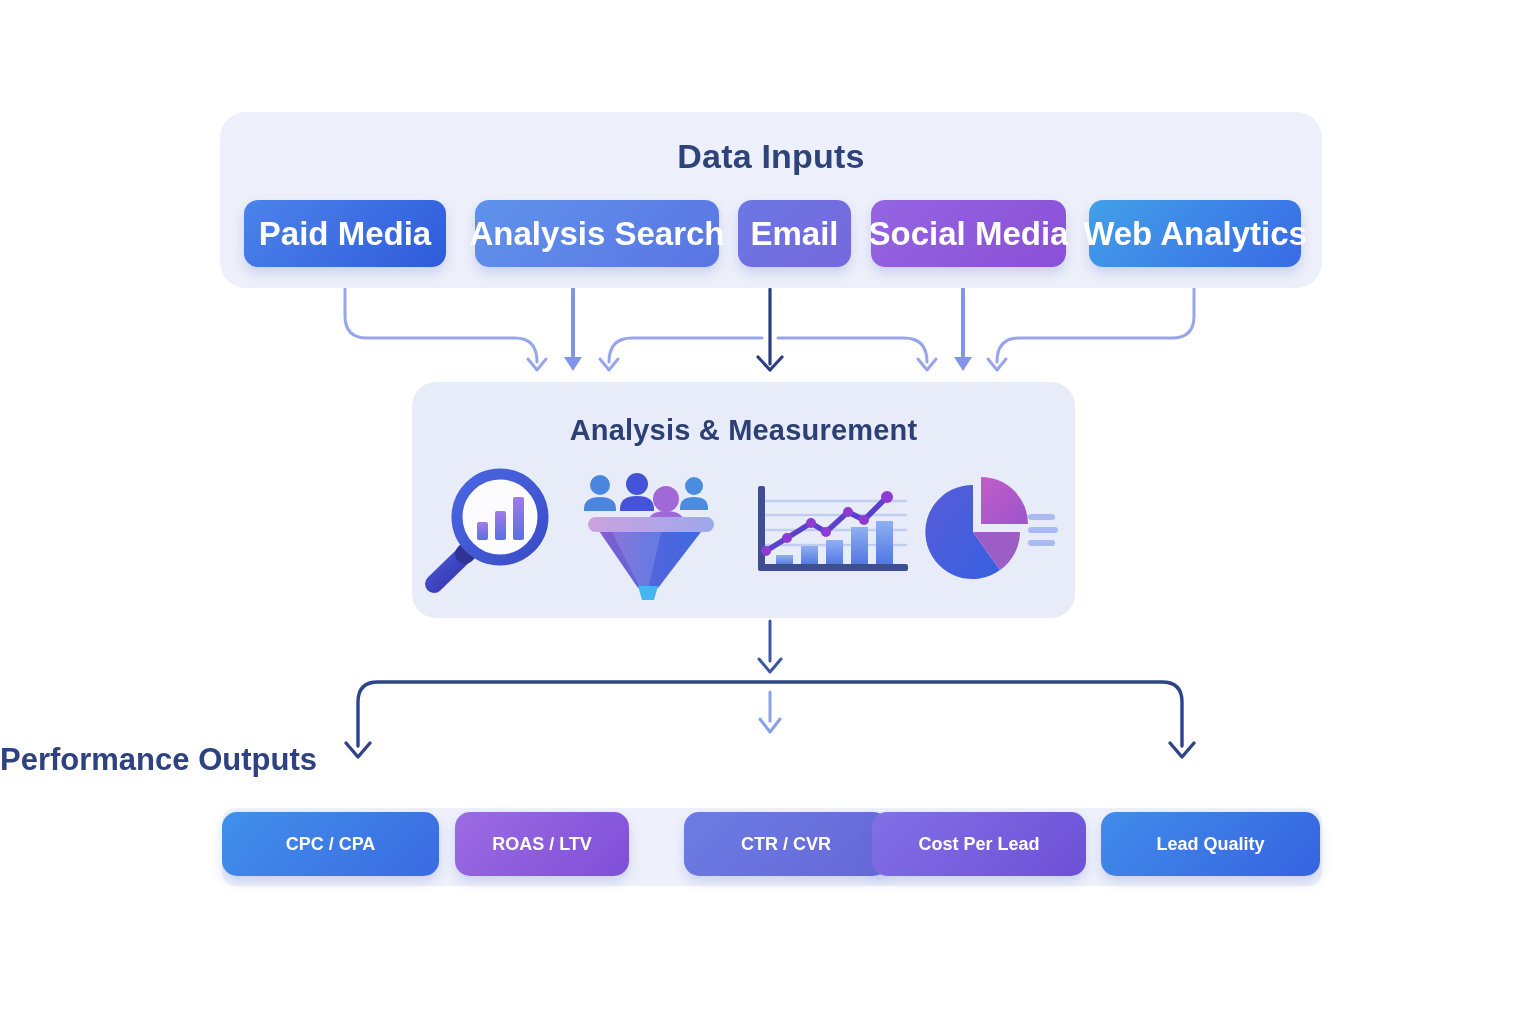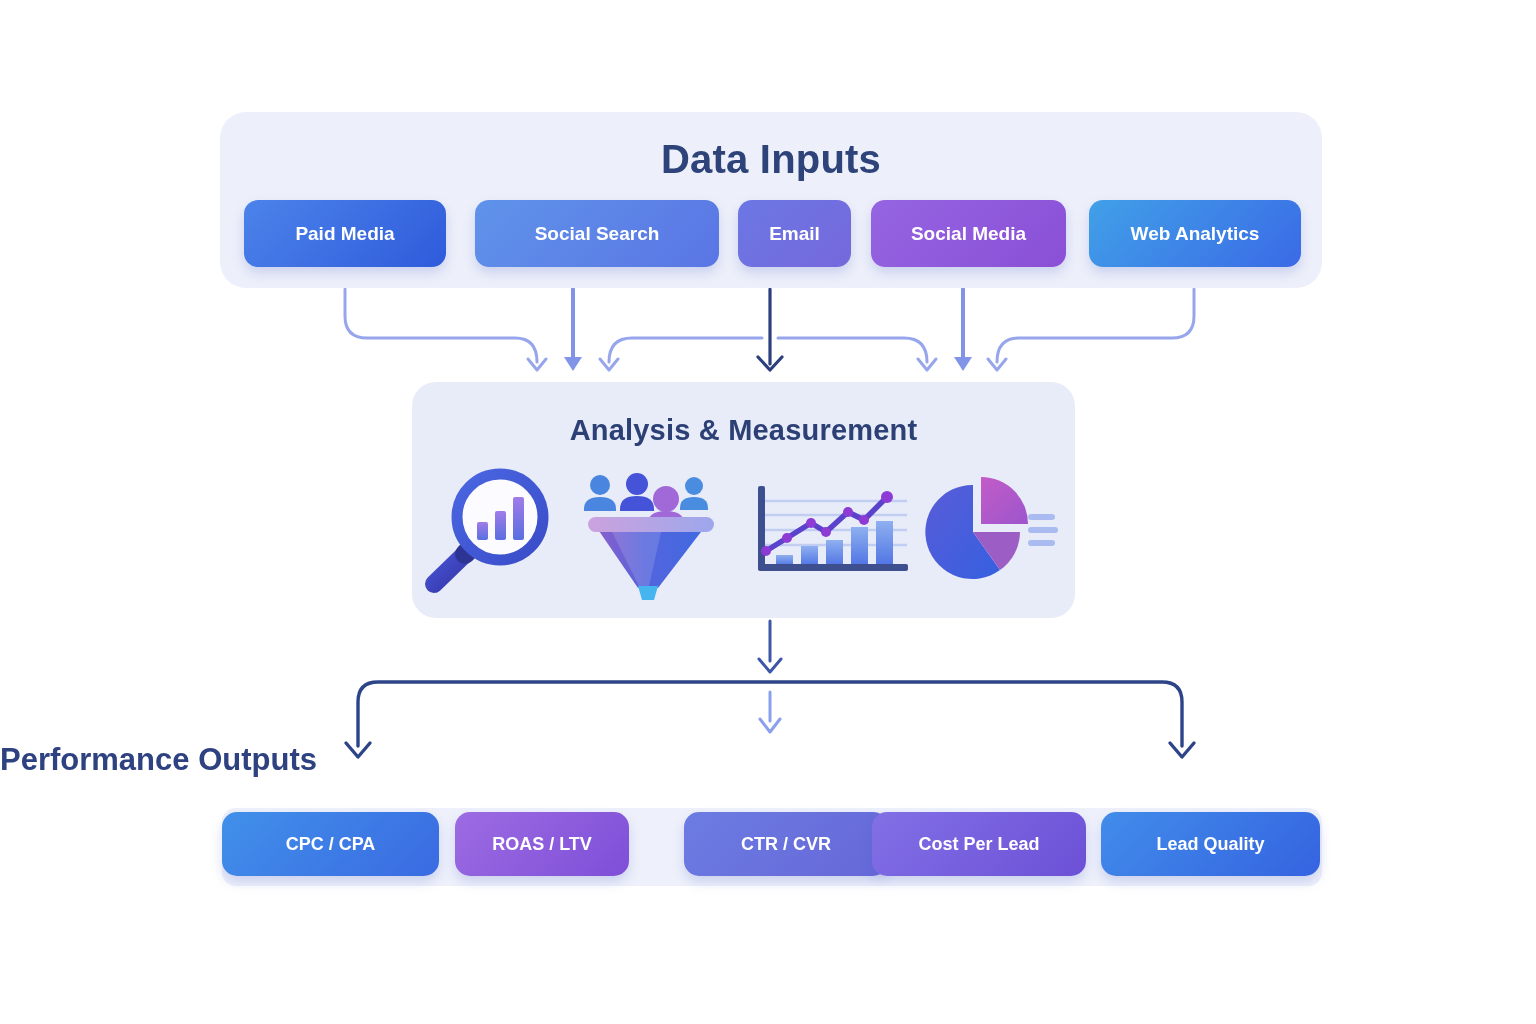--- a/index.html
+++ b/index.html
@@ -8,29 +8,29 @@
     font-family:"Liberation Sans","DejaVu Sans",sans-serif;overflow:hidden;
   }
   .overlay{position:absolute;left:0;top:0;z-index:1;}
   .panel{position:absolute;z-index:2;border-radius:26px;}
   .panel-top{left:220px;top:112px;width:1102px;height:176px;}
   .panel-mid{left:412px;top:382px;width:663px;height:236px;border-radius:24px;}
   .panel-title{
     position:absolute;left:0;right:0;text-align:center;margin:0;
     font-weight:700;letter-spacing:.2px;
   }
-  .panel-top .panel-title{top:25px;font-size:40px;}
+  .panel-top .panel-title{top:25px;font-size:34px;}
   .panel-mid .panel-title{top:32px;font-size:29px;}
   .pill{
     position:absolute;display:flex;align-items:center;justify-content:center;
     color:#ffffff;border-radius:14px;
     box-shadow:0 6px 12px rgba(80,100,200,.22);
     white-space:nowrap;cursor:default;
   }
-  .pill-in{top:88px;height:67px;font-size:19px;font-weight:600;}
+  .pill-in{top:88px;height:67px;font-size:33px;font-weight:600;}
   .b-i0{left:24px;width:202px}.b-i1{left:255px;width:244px}.b-i2{left:518px;width:113px}
   .b-i3{left:651px;width:195px}.b-i4{left:869px;width:212px}
   .out-title{
     position:absolute;left:0;top:742px;width:100%;text-align:left;z-index:2;
     font-size:31px;font-weight:700;margin:0;
   }
   .band{
     position:absolute;left:222px;top:808px;width:1100px;height:78px;z-index:2;
     border-radius:14px;
   }
@@ -79,21 +79,21 @@
       <path stroke-width="3.4" d="M1170,743 L1182,757 L1194,743" stroke="#2e4488"></path>
 
       <line stroke-width="3" x1="770" y1="692" x2="770" y2="721" stroke="#8aa0ec"></line>
       <path stroke-width="3" d="M760,719 L770,732 L780,719" stroke="#8aa0ec"></path>
     </g>
   </svg>
 
   <section class="panel panel-top" style="background: rgb(237, 240, 250);">
     <h2 class="panel-title" style="color: rgb(46, 67, 121);">Data Inputs</h2>
     <div class="pill pill-in b-i0" style="background: linear-gradient(135deg, rgb(76, 131, 234), rgb(47, 91, 219));">Paid Media</div>
-    <div class="pill pill-in b-i1" style="background: linear-gradient(135deg, rgb(95, 147, 234), rgb(90, 117, 228));">Social Search</div>
+    <div class="pill pill-in b-i1" style="background: linear-gradient(135deg, rgb(95, 147, 234), rgb(90, 117, 228));">Analysis Search</div>
     <div class="pill pill-in b-i2" style="background: linear-gradient(135deg, rgb(107, 119, 228), rgb(118, 104, 220));">Email</div>
     <div class="pill pill-in b-i3" style="background: linear-gradient(135deg, rgb(149, 101, 226), rgb(138, 79, 214));">Social Media</div>
     <div class="pill pill-in b-i4" style="background: linear-gradient(135deg, rgb(65, 160, 232), rgb(58, 106, 230));">Web Analytics</div>
   </section>
 
   <section class="panel panel-mid" style="background: rgb(231, 236, 248);">
     <h2 class="panel-title" style="color: rgb(45, 64, 118);">Analysis &amp; Measurement</h2>
 
     <svg class="icon ic-magnifier" width="150" height="150" viewBox="0 0 150 150">
       <defs>

